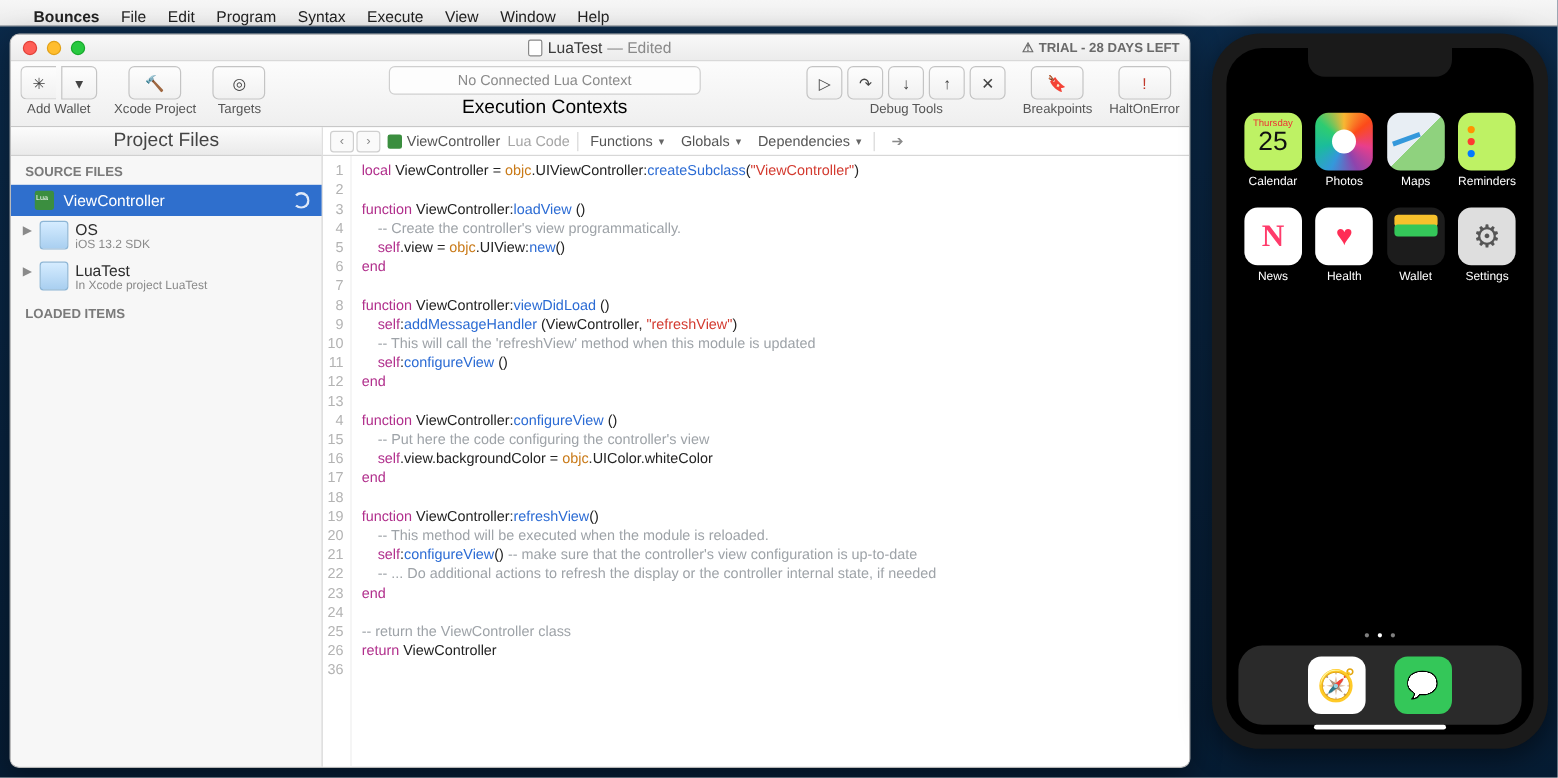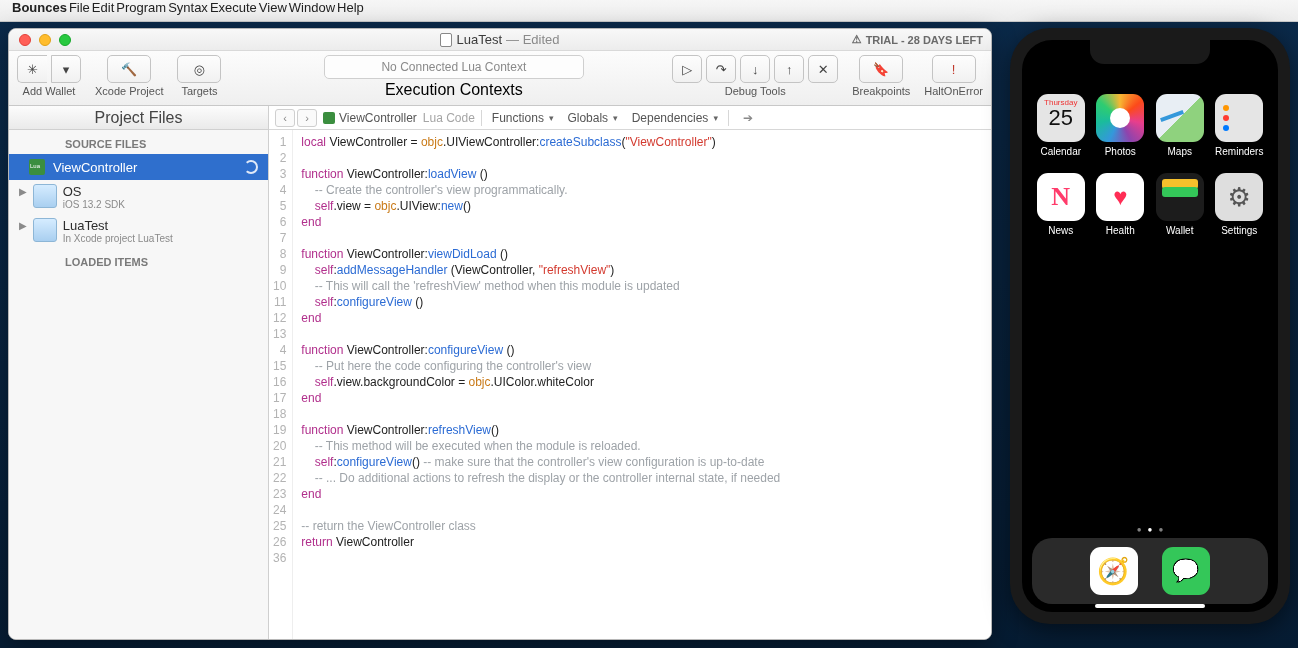--- a/index.html
+++ b/index.html
@@ -1,19 +1,19 @@
 <!DOCTYPE html>
 <html><head>
 <meta charset="utf-8">
 <style>
 * { margin: 0; padding: 0; box-sizing: border-box; font-family: -apple-system, "Helvetica Neue", Arial, sans-serif; }
 body { width: 1298px; height: 648px; background: linear-gradient(180deg,#0b2a4a 0%,#061c33 100%); overflow: hidden; position: relative; }
 
 
-.menubar { height: 22px; background: linear-gradient(#f6f6f6,#ececec); display: flex; align-items: flex-start; font-size: 13px; color:#222; padding: 0 10px; gap: 2px; border-bottom:1px solid #c9c9c9;}
+.menubar { height: 22px; background: linear-gradient(#f6f6f6,#ececec); display: flex; align-items: flex-end; font-size: 13px; color:#222; padding: 0 10px; gap: 18px; border-bottom:1px solid #c9c9c9;}
 .menubar .apple { font-size: 14px; }
 .menubar .app { font-weight: 600; }
 
 
 .app-window { position:absolute; top:28px; left:8px; width:984px; height:612px; background:#f7f7f7; border-radius:8px; box-shadow:0 6px 24px rgba(0,0,0,.35); display:flex; flex-direction:column; overflow:hidden; border:1px solid #b7b7b7;}
 .titlebar { height:22px; display:flex; align-items:center; position:relative; background:linear-gradient(#f8f8f8,#ececec); border-bottom:1px solid #d9d9d9;}
 .traffic { display:flex; gap:8px; padding-left:10px;}
 .dot { width:12px;height:12px;border-radius:50%; }
 .dot.r{background:#ff5f57;border:1px solid #e14139;}
 .dot.y{background:#ffbd2e;border:1px solid #e1a118;}
@@ -31,21 +31,21 @@
 .tb-btn.seg-r{border-radius:0 5px 5px 0;}
 .tb-lbl{margin-top:2px;}
 .exec-ctx{flex:1;display:flex;flex-direction:column;align-items:center;}
 .exec-pill{width:260px;height:24px;border:1px solid #cfcfcf;border-radius:5px;background:#fdfdfd;display:flex;align-items:center;justify-content:center;font-size:12px;color:#8a8a8a;}
 
 .content{flex:1;display:flex;overflow:hidden;}
 
 
 .sidebar{width:260px;background:#f7f7f7;border-right:1px solid #cfcfcf;display:flex;flex-direction:column;}
 .side-hdr{height:24px;background:linear-gradient(#fcfcfc,#eaeaea);border-bottom:1px solid #d0d0d0;display:flex;align-items:center;justify-content:center;font-size:16px;color:#444;}
-.side-sec{padding:8px 12px 4px;font-size:11px;color:#7a7a7a;font-weight:600;margin-left:44px;}
+.side-sec{padding:8px 12px 4px;font-size:11px;color:#7a7a7a;font-weight:600;}
 .side-item{height:26px;display:flex;align-items:center;padding:0 10px 0 20px;font-size:13px;color:#2d2d2d;gap:8px;}
 .side-item.sel{background:#2f6fcd;color:#fff;border-radius:0;}
 .side-item .ficon{width:16px;height:16px;background:#3b8e3f;border-radius:2px;position:relative;}
 .side-item .ficon::after{content:"Lua";position:absolute;font-size:6px;color:#fff;left:1px;top:4px;}
 .side-item .reload{margin-left:auto;width:14px;height:14px;border:2px solid rgba(255,255,255,.85);border-left-color:transparent;border-radius:50%;}
 .lib-item{display:flex;align-items:flex-start;padding:4px 10px 4px 10px;font-size:13px;color:#2d2d2d;gap:6px;}
 .lib-item .tri{font-size:10px;color:#8a8a8a;padding-top:2px;}
 .lib-item .cube{width:24px;height:24px;background:linear-gradient(#d5ecff,#a9cff0);border:1px solid #8db6d6;border-radius:3px;}
 .lib-item .txt .name{font-size:13px;}
 .lib-item .txt .sub{font-size:10px;color:#8a8a8a;}
@@ -79,21 +79,21 @@
 .status{position:absolute;top:6px;left:0;right:0;display:flex;justify-content:space-between;padding:0 18px;color:#fff;font-size:12px;font-weight:600;z-index:2;}
 .status .right{display:flex;gap:4px;align-items:center;}
 .status .sig{display:flex;gap:1px;align-items:flex-end;}
 .status .sig i{width:3px;background:#fff;border-radius:1px;}
 .status .batt{width:22px;height:10px;border:1px solid #fff;border-radius:2px;position:relative;}
 .status .batt::after{content:"";position:absolute;right:-3px;top:2px;width:2px;height:4px;background:#fff;border-radius:1px;}
 .status .batt i{display:block;height:100%;width:80%;background:#fff;}
 
 .apps{position:absolute;top:44px;left:0;right:0;padding:10px 14px;display:grid;grid-template-columns:repeat(4,1fr);gap:16px 10px;}
 .app-ico{display:flex;flex-direction:column;align-items:center;gap:4px;}
-.app-ico .ic{width:48px;height:48px;border-radius:11px;background:#e5e5e5;display:flex;align-items:center;justify-content:center;font-size:20px;}
+.app-ico .ic{width:48px;height:48px;border-radius:11px;background:#bef264;display:flex;align-items:center;justify-content:center;font-size:20px;}
 .app-ico .lbl{font-size:10px;color:#fff;}
 
 .ic.calendar{flex-direction:column;color:#e33;justify-content:flex-start;padding-top:4px;}
 .ic.calendar .dow{font-size:8px;color:#e33;}
 .ic.calendar .day{font-size:22px;color:#111;font-weight:400;line-height:22px;}
 .ic.photos{background:conic-gradient(#f7b733,#fc4a1a,#e83e8c,#8e44ad,#3498db,#1abc9c,#2ecc71,#f7b733);}
 .ic.photos::after{content:"";width:20px;height:20px;background:#fff;border-radius:50%;}
 .ic.maps{background:linear-gradient(135deg,#e8eef4 50%,#8fd27e 50%);position:relative;}
 .ic.maps::after{content:"";position:absolute;width:24px;height:4px;background:#3498db;top:20px;left:4px;transform:rotate(-20deg);}
 .ic.reminders{flex-direction:column;align-items:flex-start;padding:8px;gap:4px;}

